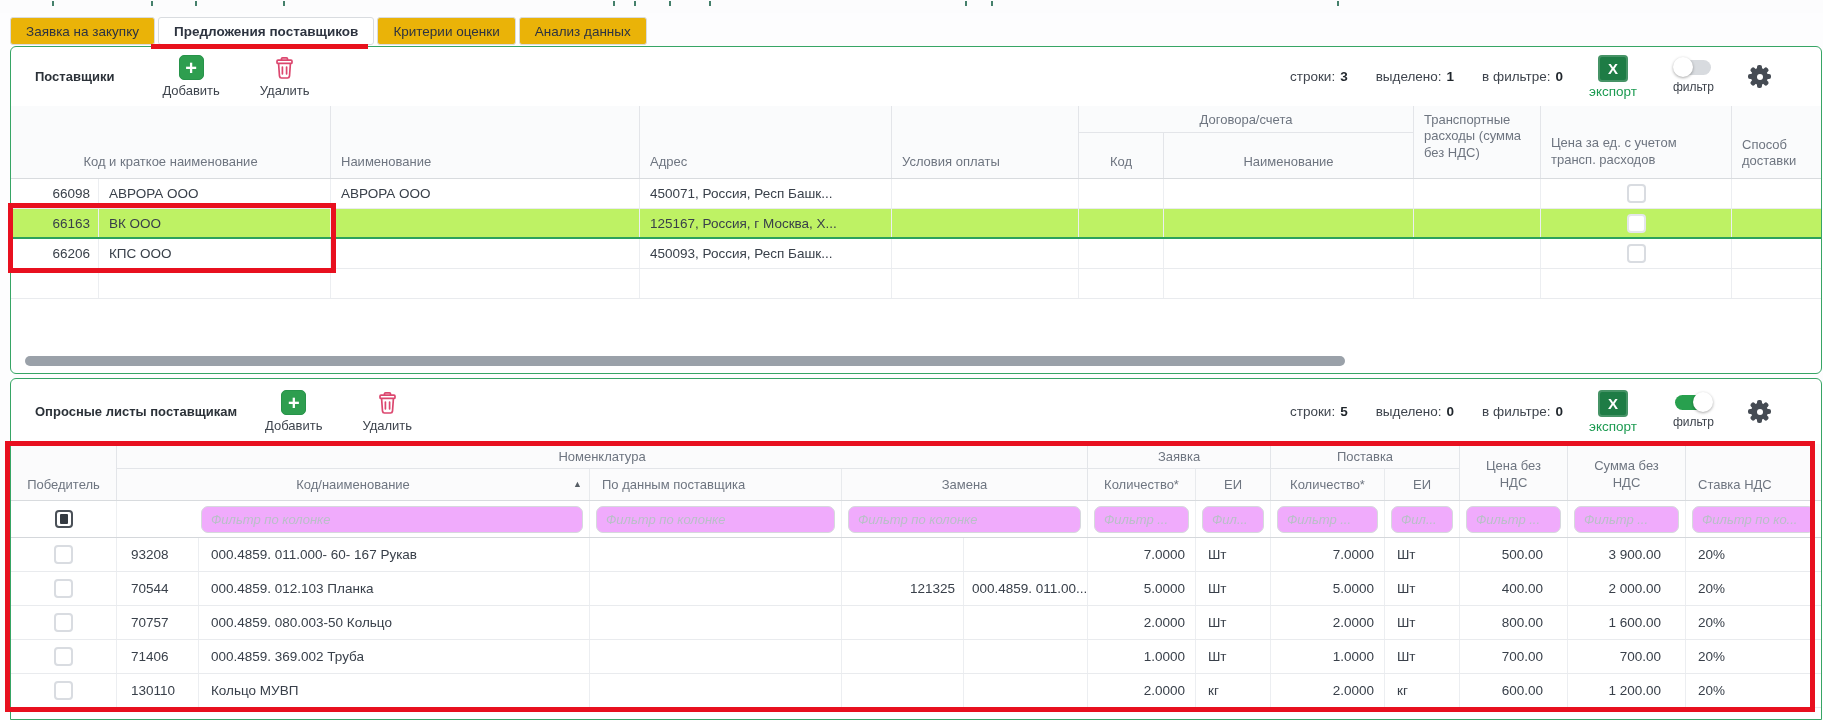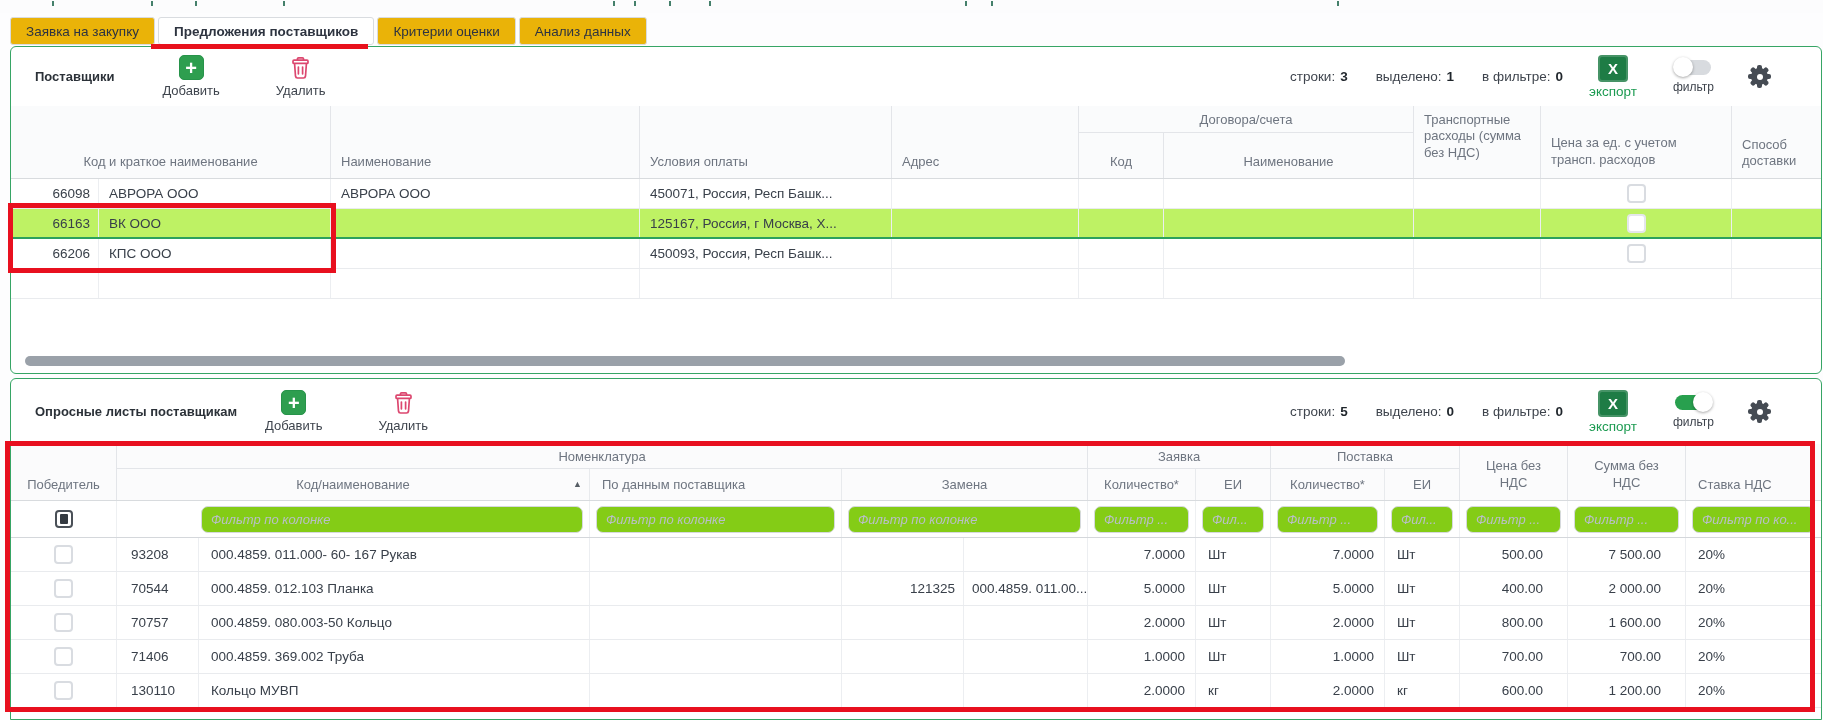--- a/index.html
+++ b/index.html
@@ -22,21 +22,21 @@
   
   .panel { position:absolute; left:10px; width:1812px; background:#fff; border:1px solid #37a565;
            border-radius:6px; overflow:hidden; box-sizing:border-box; }
   .panel1 { top:46px; height:328px; }
   .panel2 { top:378px; height:342px; border-radius:6px 6px 0 0; }
 
   .panel-head { display:flex; align-items:center; height:59px; padding:0 50px 0 24px; }
   .panel2 .panel-head { height:65px; }
   .panel-title { font-size:13px; font-weight:600; color:#2b3138; white-space:nowrap; }
   .btn-stack { display:flex; flex-direction:column; align-items:center; gap:3px; margin-left:48px; cursor:pointer; }
-  .btn-stack.second { margin-left:56px; }
+  .btn-stack.second { margin-left:40px; }
   .btn-label { font-size:13px; color:#3e444d; }
   .add-icon { width:25px; height:25px; border-radius:5px; background:#2e9e4f; border:1px solid #27934a;
               color:#fff; display:flex; align-items:center; justify-content:center; font-size:20px;
               font-weight:bold; line-height:1; box-sizing:border-box; }
 
   .stats { margin-left:auto; display:flex; align-items:center; gap:28px; font-size:13.5px; color:#3e444d; white-space:nowrap; }
   .stat b { color:#1f252b; margin-left:5px; }
   .export-stack { display:flex; flex-direction:column; align-items:center; gap:2px; margin-left:26px; cursor:pointer; }
   .excel-icon { width:30px; height:27px; border-radius:4px; background:#1e7c45;
                 box-shadow:inset 0 0 0 2px rgba(255,255,255,.18); color:#fff; font-weight:bold;
@@ -111,21 +111,21 @@
   .h-ei2   { grid-row:2; grid-column:10; display:flex; align-items:center; justify-content:center; border-right:1px solid #e3e5e9; }
   .h-price { grid-row:1/3; grid-column:11; display:flex; align-items:flex-end; justify-content:center;
              text-align:center; padding:0 16px 8px; line-height:1.3; border-right:1px solid #e3e5e9; }
   .h-amount{ grid-row:1/3; grid-column:12; display:flex; align-items:flex-end; justify-content:center;
              text-align:center; padding:0 16px 8px; line-height:1.3; border-right:1px solid #e3e5e9; }
   .h-vat   { grid-row:1/3; grid-column:13; display:flex; align-items:flex-end; padding:0 0 8px 12px; }
 
   .t2-filter { height:37px; border-bottom:1px solid #d4d7db; background:#fff; box-sizing:border-box; }
   .t2-filter > div { display:flex; align-items:center; border-right:1px solid #eef0f2; height:100%; box-sizing:border-box; }
   .t2-filter > div.lastf { border-right:none; }
-  .f-input { height:27px; border:1.6px solid #d6d9dd; border-radius:7px; background:#84cc16;
+  .f-input { height:27px; border:1.6px solid #d6d9dd; border-radius:7px; background:#f0abfc;
              font-family:"Liberation Sans",sans-serif; font-style:italic; font-size:13px; color:#39404a;
              padding:0 9px; margin:0 6px; width:calc(100% - 12px); box-sizing:border-box; outline:none;
              white-space:nowrap; overflow:hidden; }
   .f-input::placeholder { color:#b9bfc8; opacity:1; }
   .f-offset { margin-left:84px; width:calc(100% - 90px); }
   .fc-check { justify-content:center; }
   .ind-check { width:18px; height:18px; border:2px solid #4a5057; border-radius:4px; background:#fff;
                display:flex; align-items:center; justify-content:center; box-sizing:border-box; }
   .ind-check .fill { width:8px; height:10px; background:#343a41; border-radius:1px; }
 
@@ -222,22 +222,22 @@
             <div class="hole"></div>
         </div>
       </div>
     </div>
 
     <div class="t1">
 
       <div class="t1-grid t1-head">
         <div class="hc span2">Код и краткое наименование</div>
         <div class="hc">Наименование</div>
+        <div class="hc">Адрес</div>
         <div class="hc">Условия оплаты</div>
-        <div class="hc">Адрес</div>
         <div class="hc-group">
           <div class="g-top">Договора/счета</div>
           <div class="g-bottom">
             <div class="g-cell gc-code">Код</div>
             <div class="g-cell gc-name">Наименование</div>
           </div>
         </div>
         <div class="hc top">Транспортные расходы (сумма без НДС)</div>
         <div class="hc" style="line-height:1.3">Цена за ед. с учетом трансп. расходов</div>
         <div class="hc last">Способ доставки</div>
@@ -421,21 +421,21 @@
         <div class="c-code">93208</div>
         <div class="c-name">000.4859. 011.000- 60- 167 Рукав</div>
         <div class="c-bysup"></div>
         <div class="c-rcode"></div>
         <div class="c-rname"></div>
         <div class="c-qty">7.0000</div>
         <div class="c-unit">Шт</div>
         <div class="c-qty">7.0000</div>
         <div class="c-unit">Шт</div>
         <div class="c-money">500.00</div>
-        <div class="c-money">7 500.00</div>
+        <div class="c-money">3 900.00</div>
         <div class="c-vat lastc">20%</div>
       </div>
 
       <div class="t2-cols t2-row">
         <div class="c-check">
             <span class="checkbox"></span>
           </div>
         <div class="c-code">70544</div>
         <div class="c-name">000.4859. 012.103 Планка</div>
         <div class="c-bysup"></div>

